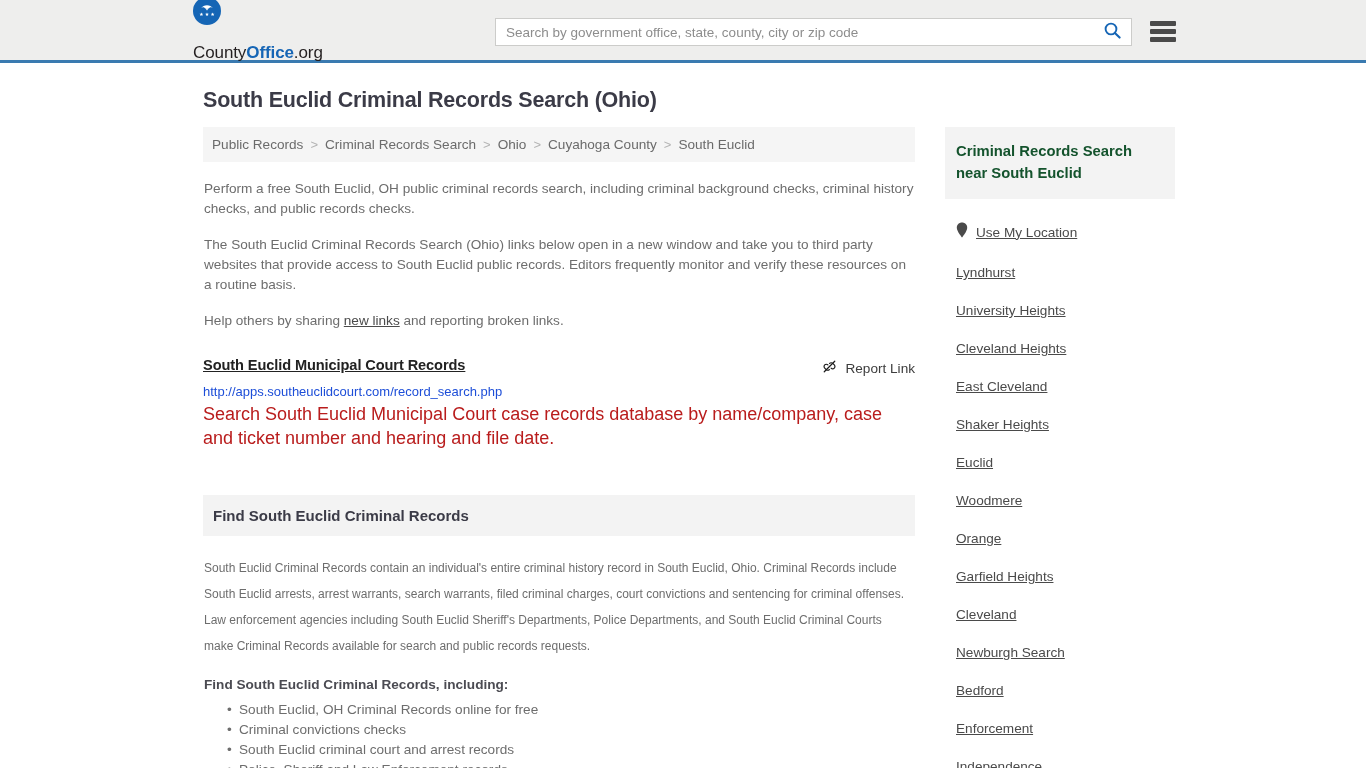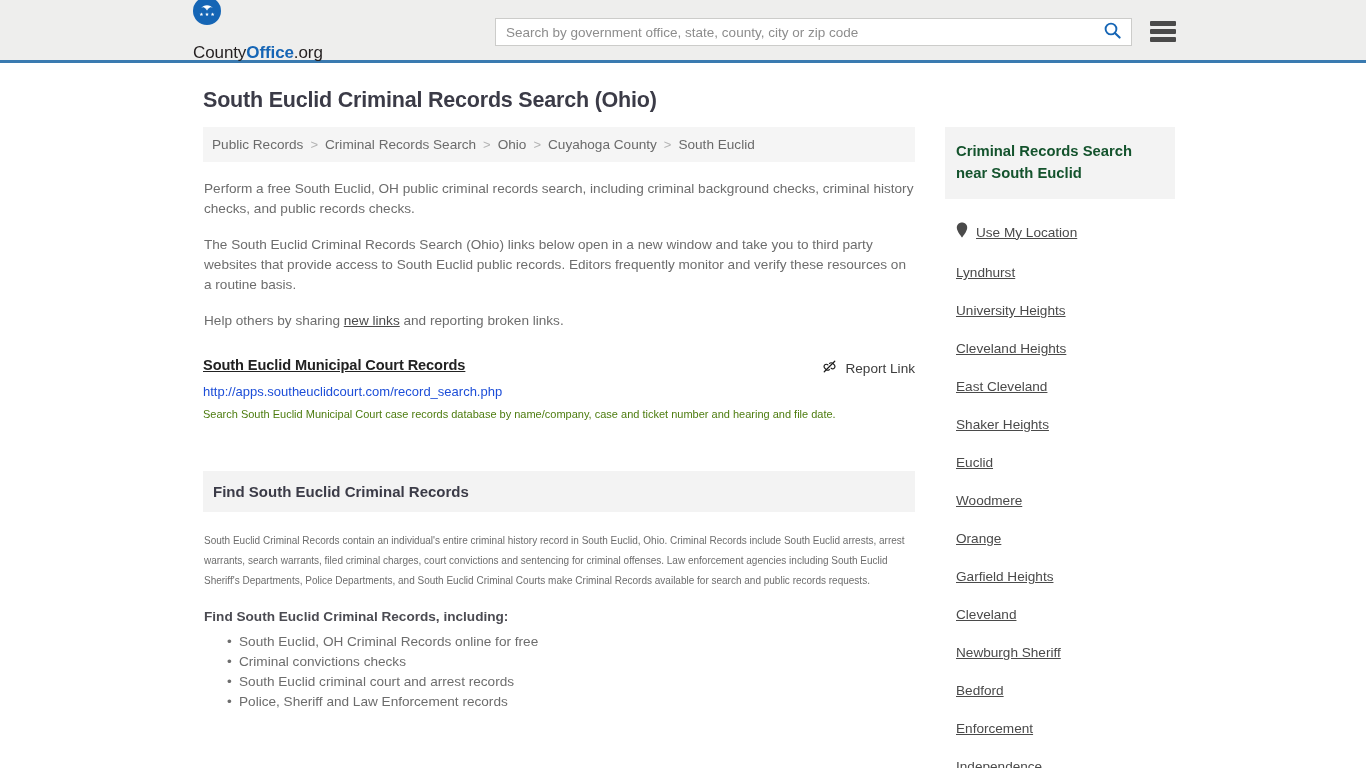--- a/index.html
+++ b/index.html
@@ -190,38 +190,38 @@
     cursor: pointer;
     margin-top: 2px;
   }
   .result-url {
     font-size: 13px;
     color: #1d4ed8;
     margin-top: 7px;
     word-break: break-all;
   }
   .result-desc {
-    font-size: 11px;
+    font-size: 18px;
     line-height: 24px;
-    color: #4d7c0f;
+    color: #b91c1c;
     margin-top: 3px;
   }
 
   
   .section-bar {
     background: #f3f3f3;
     padding: 12px 10px;
     margin-top: 45px;
     font-size: 15px;
     font-weight: bold;
     color: #3b3b47;
   }
   .section-p {
-    font-size: 10px;
-    line-height: 20px;
+    font-size: 12px;
+    line-height: 26px;
     color: #6d6d6d;
     margin: 19px 0 12px 0;
     padding: 0 1px;
   }
   .section-sub {
     font-size: 13.6px;
     font-weight: bold;
     color: #4b4b52;
     margin-top: 18px;
     padding: 0 1px;
@@ -397,21 +397,21 @@
       <div class="side-link-row">
           <a class="side-link" href="#">Orange</a>
         </div>
       <div class="side-link-row">
           <a class="side-link" href="#">Garfield Heights</a>
         </div>
       <div class="side-link-row">
           <a class="side-link" href="#">Cleveland</a>
         </div>
       <div class="side-link-row">
-          <a class="side-link" href="#">Newburgh Sheriff</a>
+          <a class="side-link" href="#">Newburgh Search</a>
         </div>
       <div class="side-link-row">
           <a class="side-link" href="#">Bedford</a>
         </div>
       <div class="side-link-row">
           <a class="side-link" href="#">Enforcement</a>
         </div>
       <div class="side-link-row">
           <a class="side-link" href="#">Independence</a>
         </div>

